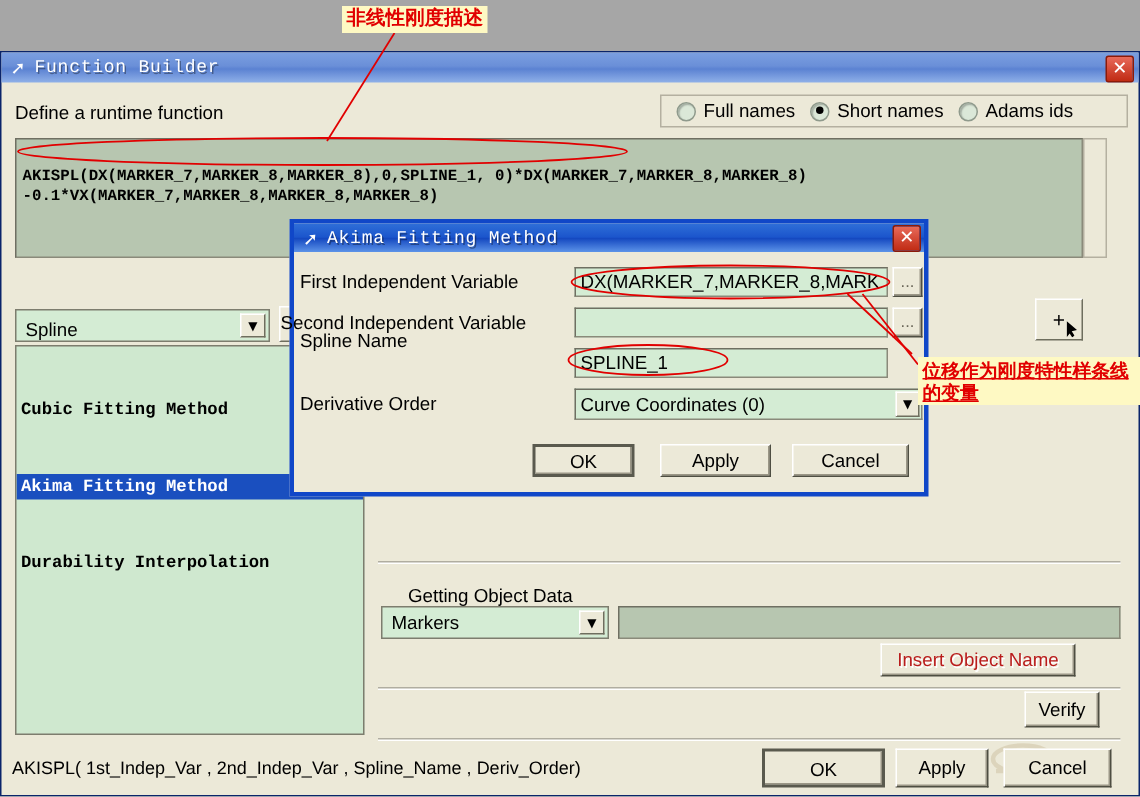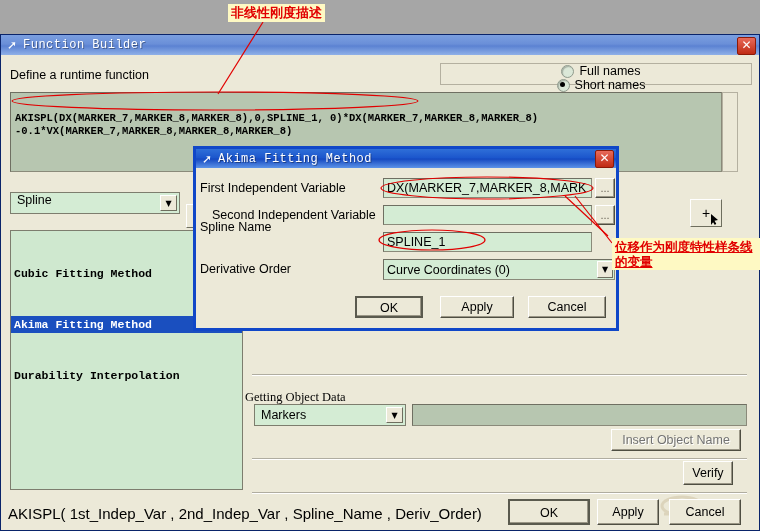--- a/index.html
+++ b/index.html
@@ -46,21 +46,21 @@
 
   
   .lbl{font-size:12.5px;color:#000;}
 
   #define-label{left:10px;top:68px;}
 
   
   #radio-group{
     left:440px;top:63px;width:312px;height:22px;
     border:1px solid #b4b0a0;background:#ece9d8;
-    display:flex;align-items:center;box-sizing:border-box;flex-direction:column;
+    display:flex;align-items:center;box-sizing:border-box;
   }
   .radio{display:flex;align-items:center;margin-left:10px;cursor:pointer;}
   .radio .dot{
     width:11px;height:11px;border-radius:50%;
     background:#dbe8d8;border:1px solid #8f9a8c;
     box-shadow:inset 1px 1px 1px rgba(0,0,0,.25);
     margin-right:5px;position:relative;flex:0 0 auto;
   }
   .radio.on .dot:after{
     content:"";position:absolute;left:2.5px;top:2.5px;
@@ -79,23 +79,23 @@
     font-size:10.5px;font-weight:bold;color:#000;
     line-height:12.5px;white-space:pre;overflow:hidden;
   }
   #formula-scroll{
     left:722px;top:92px;width:16px;height:80px;
     background:#ece9d8;border:1px solid #b4b0a0;box-sizing:border-box;
   }
 
   
   #spline-combo{
-    left:10px;top:192px;width:170px;height:22px;
+    left:10px;top:206px;width:170px;height:22px;
     background:#d4ecd4;border:1px solid #7d7d6e;
-    box-sizing:border-box;display:flex;align-items:flex-start;
+    box-sizing:border-box;display:flex;align-items:flex-end;
     cursor:pointer;
   }
   #spline-combo .val{margin-left:6px;font-size:12.5px;}
   #spline-combo .arrow{
     position:absolute;right:2px;top:2px;width:17px;height:16px;
     background:#ece9d8;border:1px solid #fff;
     border-right-color:#6e6e5e;border-bottom-color:#6e6e5e;
     box-sizing:border-box;
     font-size:8px;line-height:15px;text-align:center;
     font-family:"DejaVu Sans", sans-serif;
@@ -134,21 +134,21 @@
     padding:1px 3px;line-height:15px;cursor:pointer;white-space:nowrap;margin-top:34px;
   }
   .method-item.sel{background:#1a4fbf;color:#fff;}
 
   
   .hr{background:#ffffff;border-top:1px solid #b0ada0;height:1px;}
   #hr1{left:252px;top:374px;width:495px;}
   #hr2{left:252px;top:458px;width:495px;}
   #hr3{left:252px;top:492px;width:495px;}
 
-  #getting-label{left:245px;top:390px;font-family:Liberation Serif, serif;}
+  #getting-label{left:272px;top:390px;}
 
   #markers-combo{
     left:254px;top:404px;width:152px;height:22px;
     background:#d4ecd4;border:1px solid #7d7d6e;
     box-sizing:border-box;display:flex;align-items:center;cursor:pointer;
   }
   #markers-combo .val{margin-left:6px;font-size:12.5px;}
   #markers-combo .arrow{
     position:absolute;right:2px;top:2px;width:17px;height:16px;
     background:#ece9d8;border:1px solid #fff;
@@ -163,27 +163,27 @@
   }
 
   .btn{
     background:#ece9d8;
     border:1px solid #fff;
     border-right-color:#4e4e42;border-bottom-color:#4e4e42;
     box-shadow:inset -1px -1px 0 #9a9686;
     box-sizing:border-box;text-align:center;
     font-size:12.5px;color:#000;cursor:pointer;
   }
-  .btn.dis{color:#737373;text-shadow:1px 1px 0 #fff;margin-left:24px;}
+  .btn.dis{color:#b91c1c;text-shadow:1px 1px 0 #fff;}
 
   #insert-obj-btn{left:587px;top:429px;width:130px;height:22px;line-height:20px;}
   #verify-btn{left:683px;top:461px;width:50px;height:24px;line-height:22px;}
 
   
-  #signature{left:8px;top:505px;font-size:15px;}
+  #signature{left:8px;top:505px;font-size:12px;}
   #ok-btn{left:508px;top:499px;width:82px;height:26px;line-height:24px;}
   #apply-btn{left:597px;top:499px;width:62px;height:26px;line-height:24px;}
   #cancel-btn{left:669px;top:499px;width:72px;height:26px;line-height:24px;}
   #ok-btn{border:2px solid #5a5a4e;}
 
   
   #akima-dialog{
     left:193px;top:146px;width:426px;height:185px;
     background:#ece9d8;border:3px solid #1047c8;
     box-sizing:border-box;
@@ -212,21 +212,21 @@
     background:#ece9d8;border:1px solid #fff;
     border-right-color:#4e4e42;border-bottom-color:#4e4e42;
     box-shadow:inset -1px -1px 0 #9a9686;
     box-sizing:border-box;text-align:center;font-size:11px;
     color:#6a6658;cursor:pointer;
   }
   #lbl-first{left:200px;top:181px;}
   #fld-first{left:383px;top:178px;width:209px;height:20px;line-height:15px;}
   #btn-first{left:595px;top:178px;width:20px;height:20px;line-height:18px;}
 
-  #lbl-second{left:212px;top:208px;text-align:right;}
+  #lbl-second{left:187px;top:208px;text-align:right;}
   #fld-second{left:383px;top:205px;width:209px;height:20px;}
   #btn-second{left:595px;top:205px;width:20px;height:20px;line-height:18px;}
 
   #lbl-spline{left:200px;top:220px;}
   #fld-spline{left:383px;top:232px;width:209px;height:20px;line-height:15px;}
 
   #lbl-deriv{left:200px;top:262px;}
   #fld-deriv{
     left:383px;top:259px;width:232px;height:21px;line-height:16px;cursor:pointer;
   }

